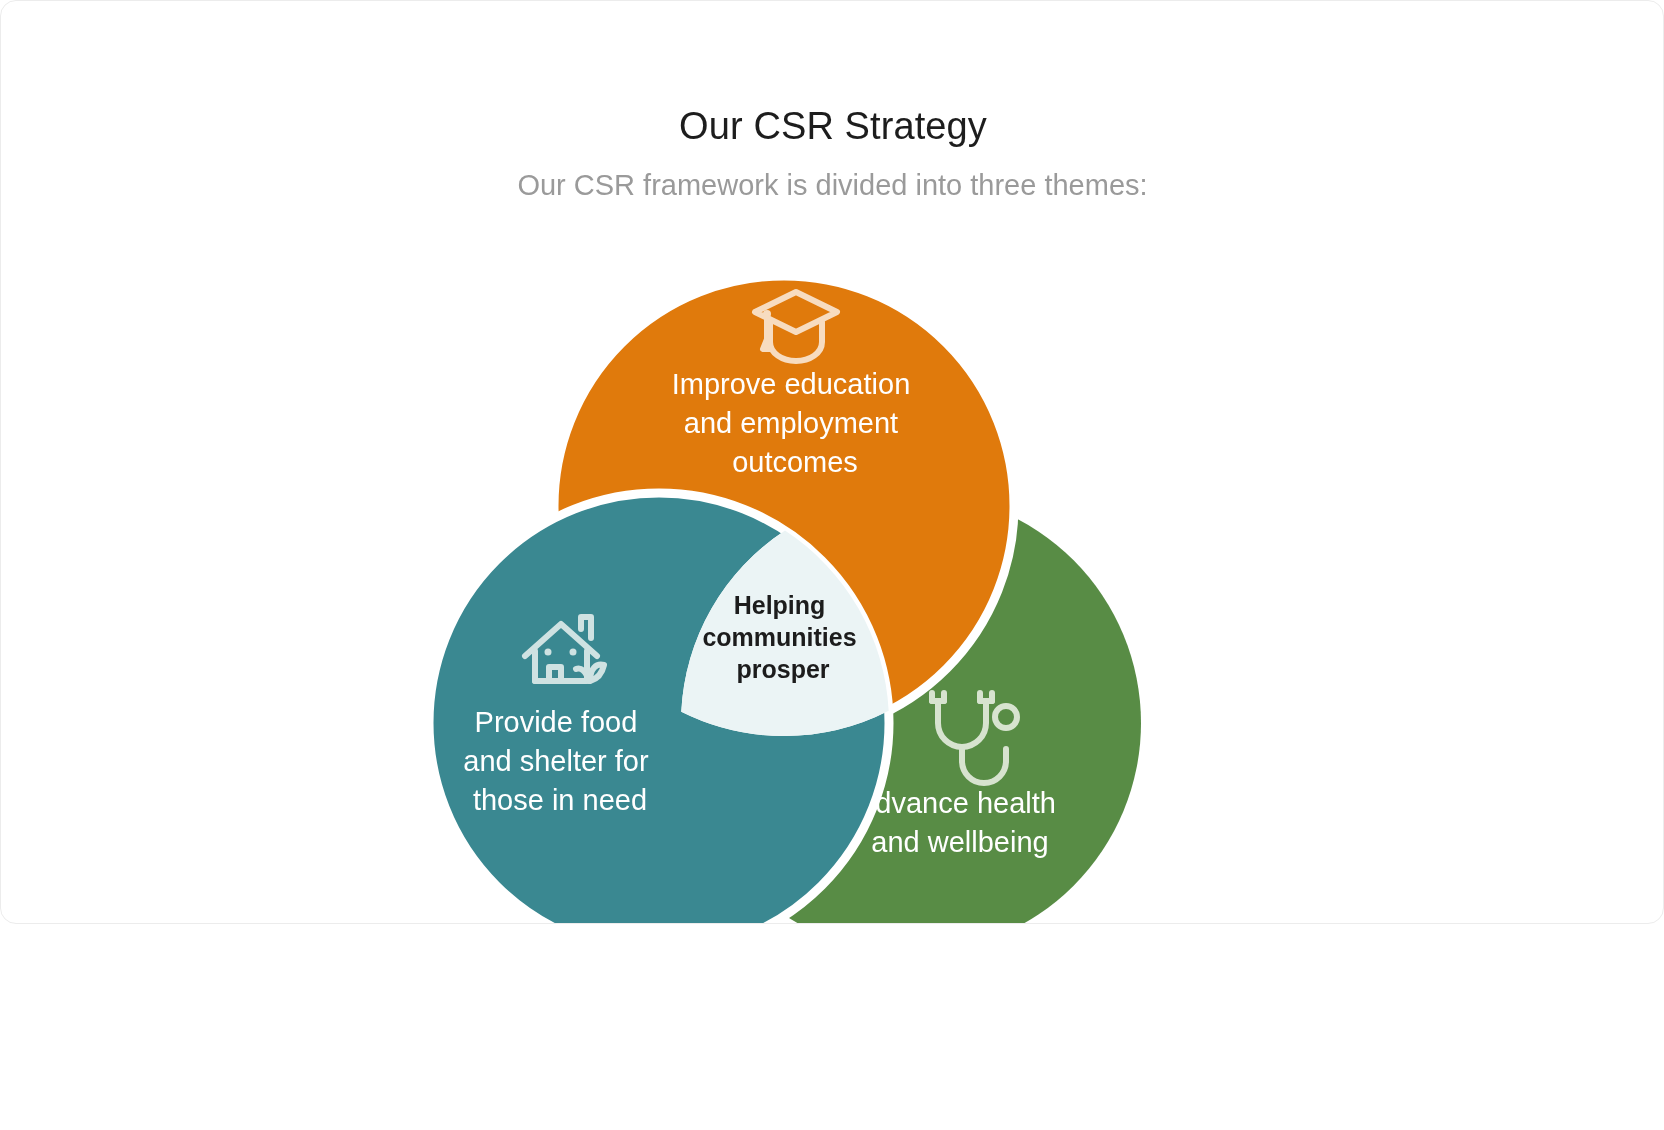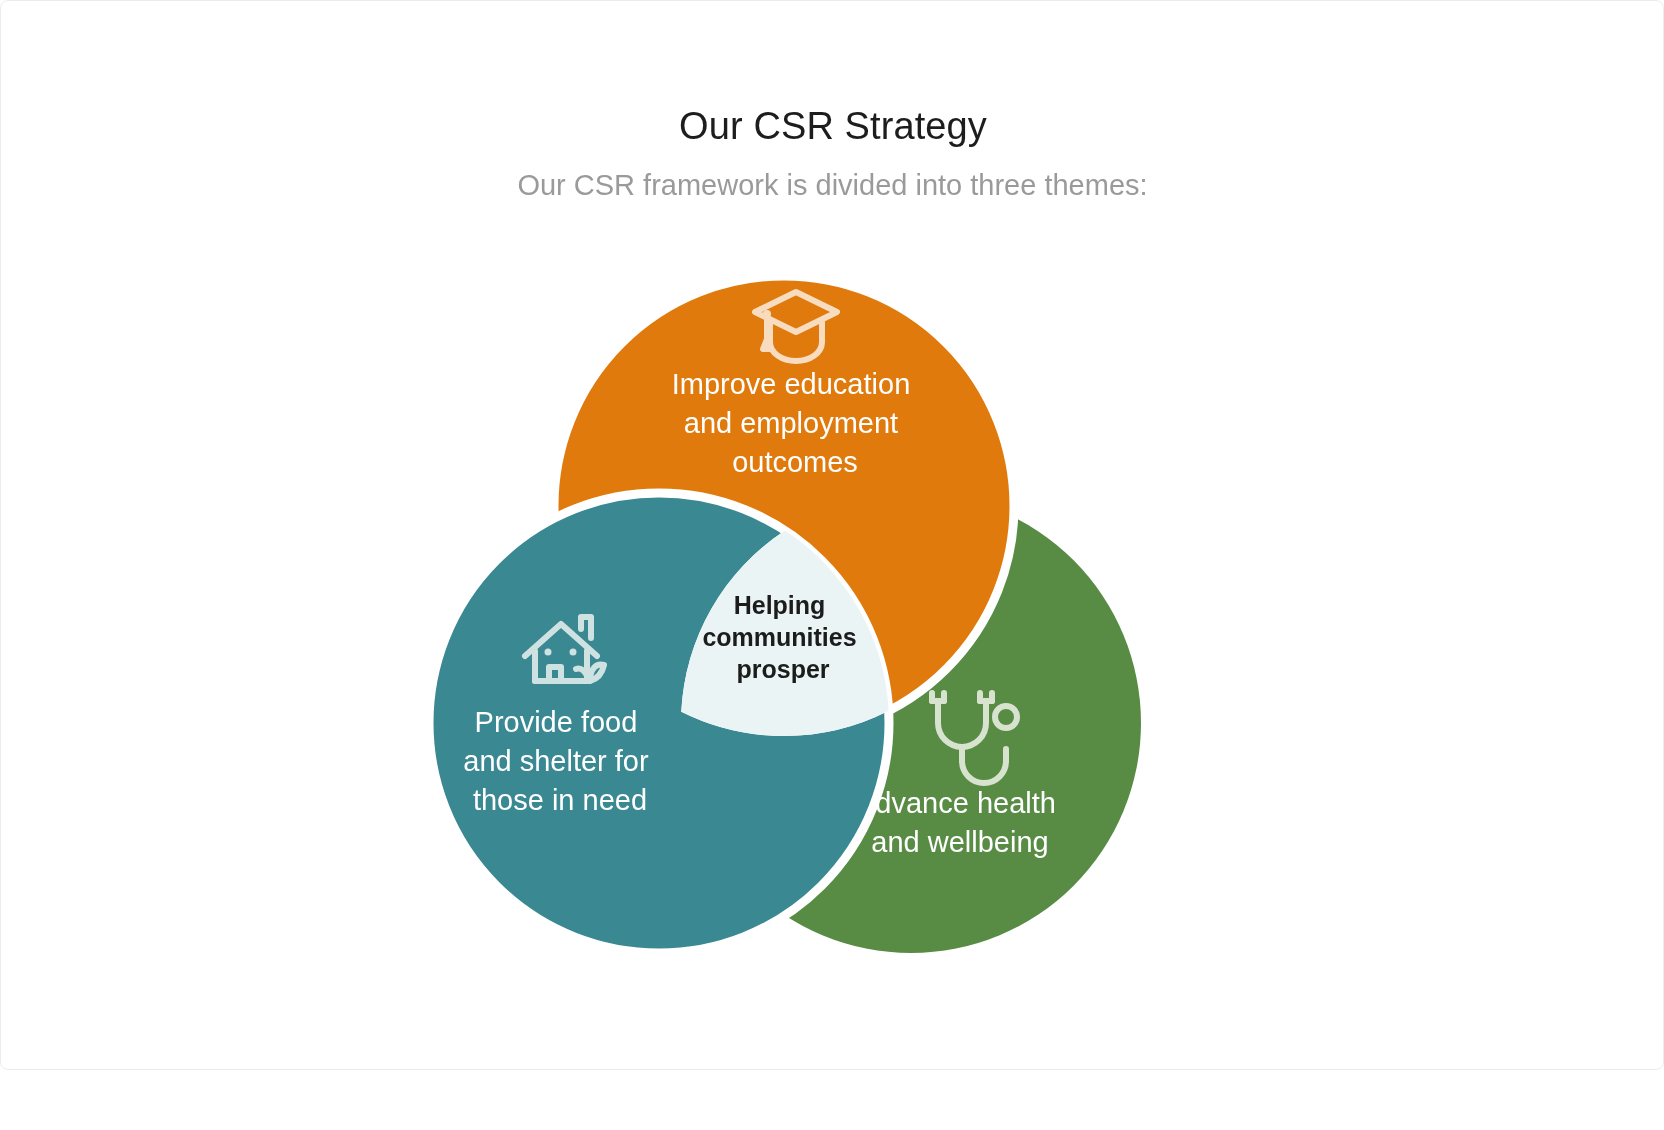--- a/index.html
+++ b/index.html
@@ -11,25 +11,25 @@
     width: 1664px;
     height: 1130px;
     background: #ffffff;
     font-family: "Liberation Sans", sans-serif;
     overflow: hidden;
   }
 
   #page {
     position: relative;
     width: 1664px;
-    height: 1070px;
+    height: 924px;
     background: #ffffff;
     box-sizing: border-box;
     border: 1px solid #ececec;
-    border-radius: 8px;
+    border-radius: 16px;
     overflow: hidden;
   }
 
   
   #header {
     position: absolute;
     top: 104px;
     left: 0;
     width: 1664px;
     text-align: center;

